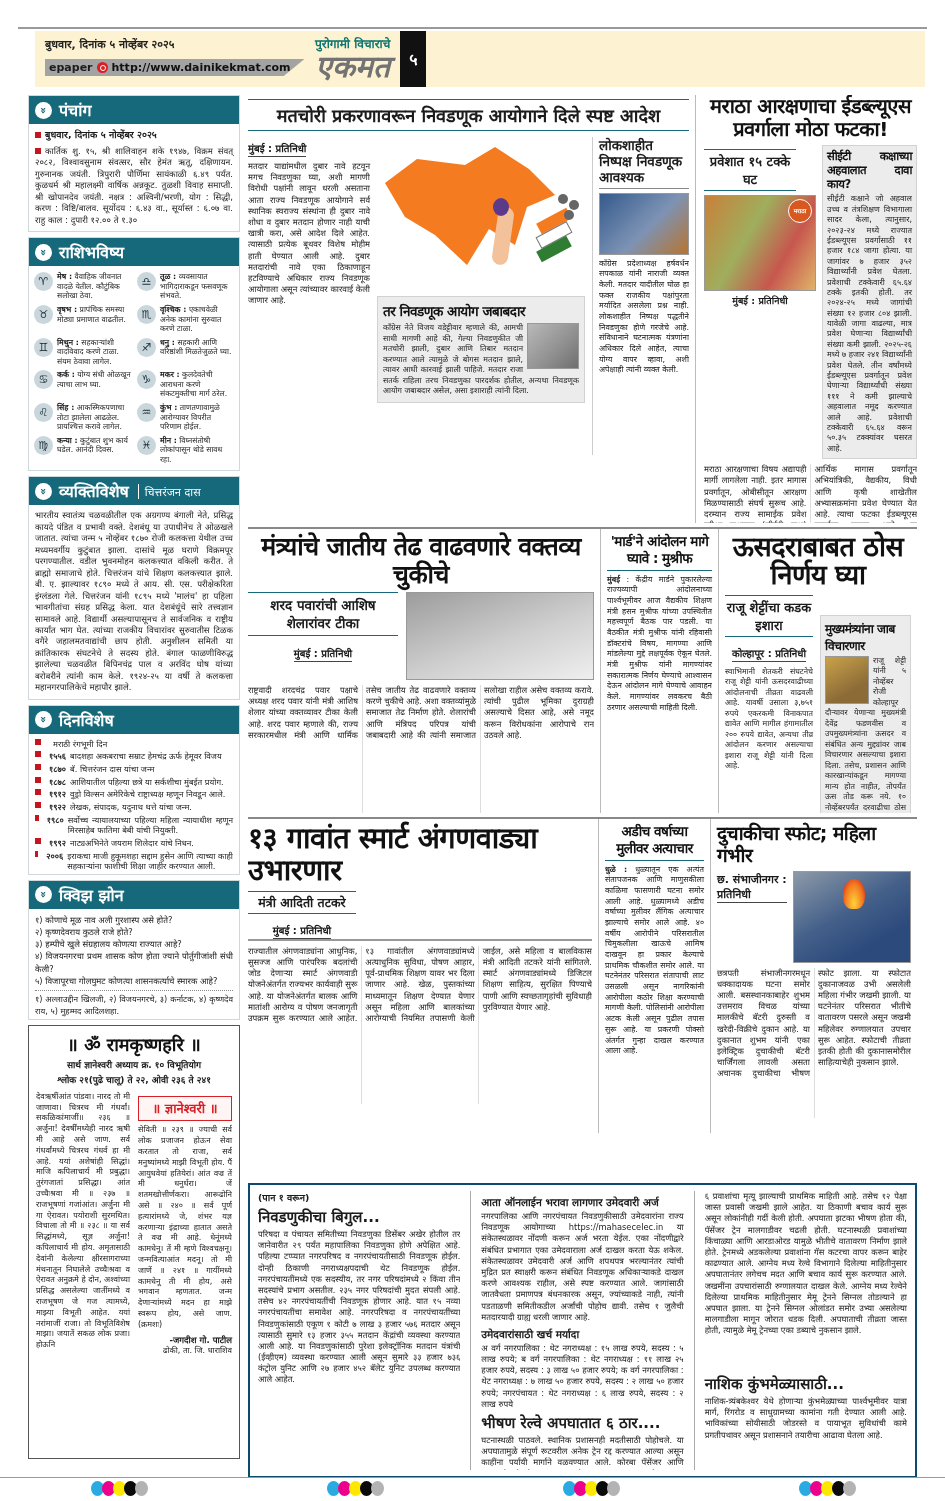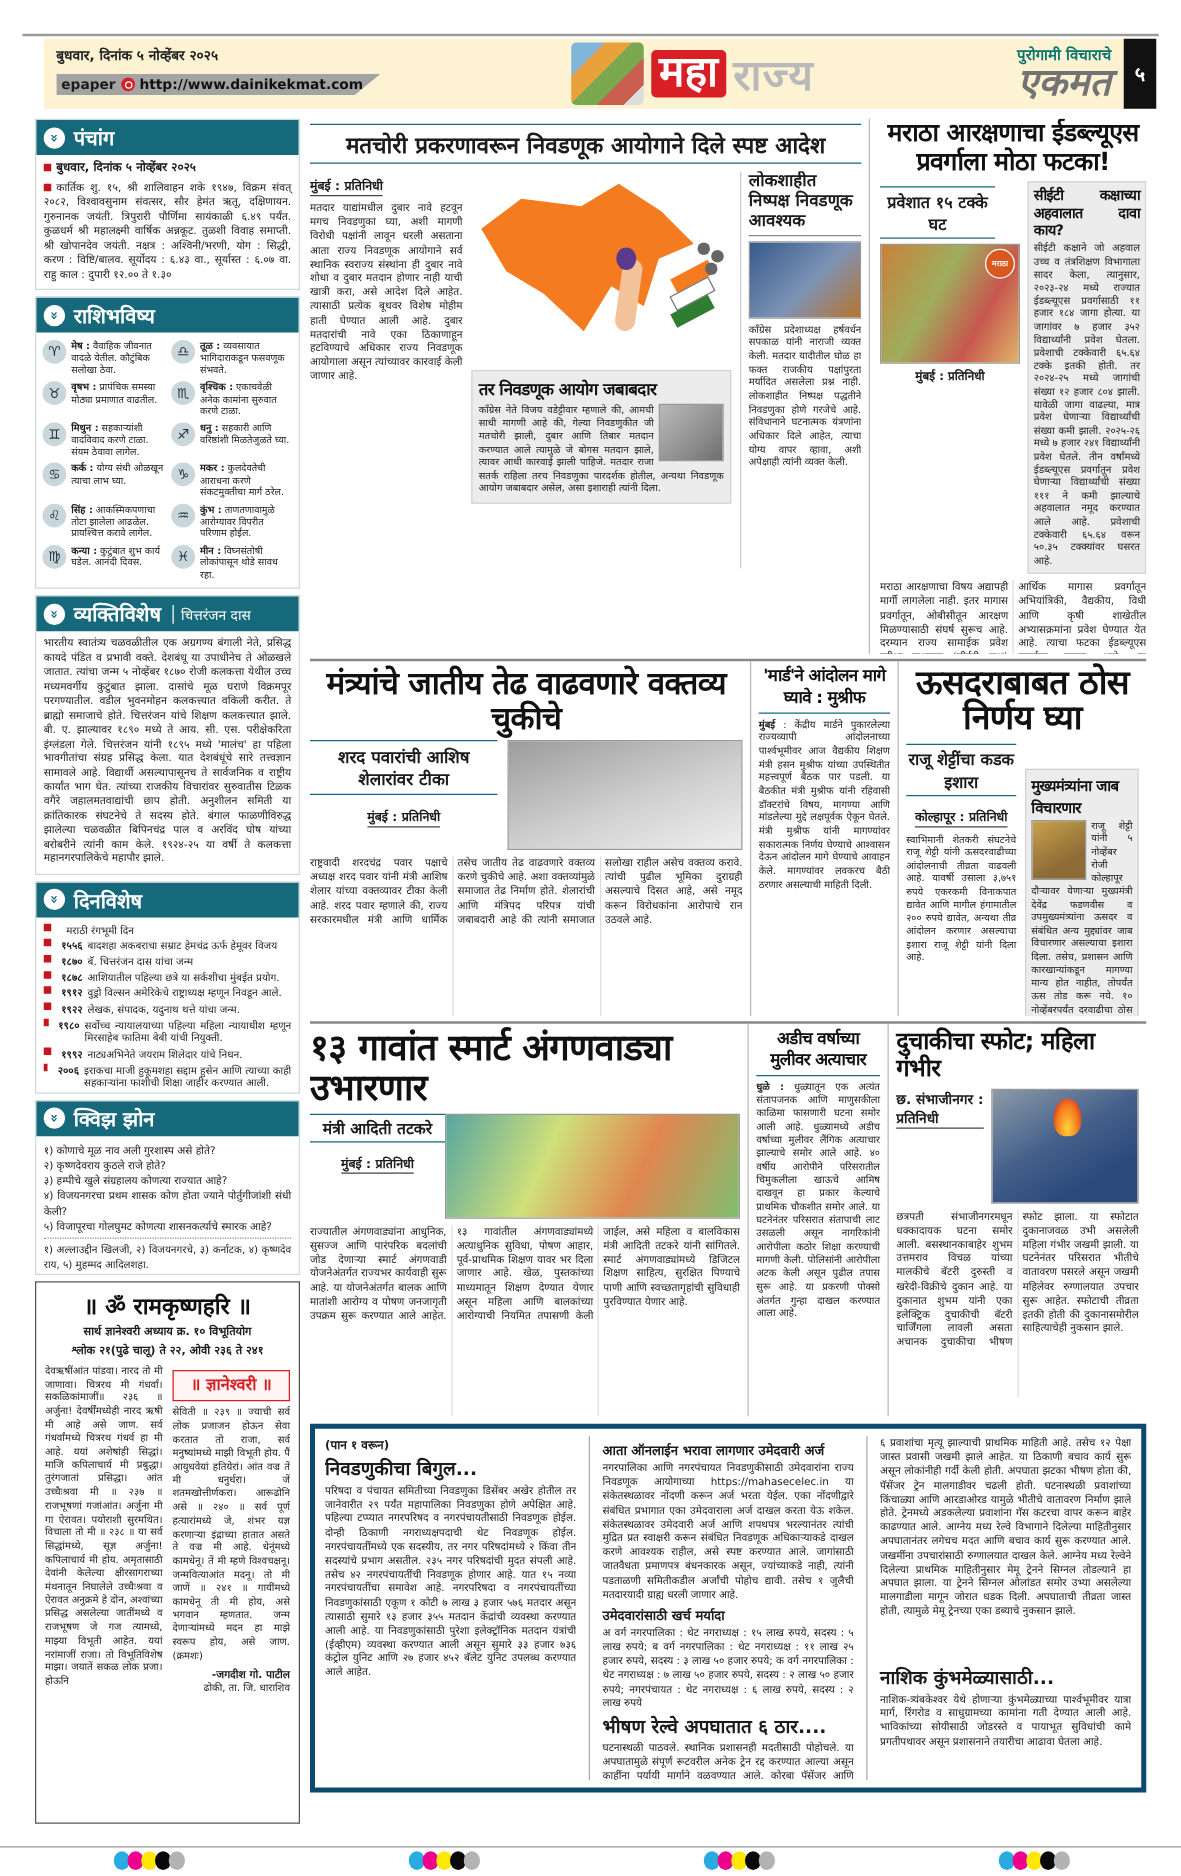--- a/index.html
+++ b/index.html
@@ -105,38 +105,38 @@
   .cane-hl { font-size:27px; text-align:center; line-height:1.05; }
   .cane-row { display:flex; gap:7px; margin-top:5px; }
   .cane-left { width:88px; text-align:center; }
   .cane-sub { font-size:13px; font-weight:bold; border-top:1px solid #15697b; border-bottom:1px solid #15697b; padding:2px 0; }
   .cane-box { flex:1; background:#ececec; border:1px solid #d2d2d2; padding:4px;margin-top:20px; }
   .cane-box h4 { font-size:12px; margin-bottom:2px; }
   .shetti { float:left; width:44px; height:48px; margin:0 4px 2px 0; background:linear-gradient(150deg,#caa24a,#8c6b37 70%); border:1px solid #999; }
 
   .angan { width:350px; }
   .angan-hl { font-size:29px; text-align:left; line-height:1.1; }
-  .a-row { display:flex; gap:0; margin-top:4px; }
+  .a-row { display:flex; gap:0; margin-top:4px;flex-direction:column; }
   .a-left { width:108px; text-align:center; }
   .a-sub { font-size:12.5px; font-weight:bold; border-top:1px solid #15697b; border-bottom:1px solid #15697b; padding:2px 0; }
   .a-photo { flex:1; height:84px; background:linear-gradient(115deg,#57a6a0,#cfe07a 35%,#e0864f 65%,#7fbf6e); border:1px solid #999; }
   .a-body { margin-top:5px; column-count:3; column-gap:8px; column-rule:1px solid #ddd; height:158px; overflow:hidden; }
 
   .dhule { width:112px; }
   .dhule-hl { font-size:13.5px; text-align:center; line-height:1.25; border-bottom:1px solid #15697b; padding-bottom:3px; }
 
   .scoot { flex:1; }
   .scoot-hl { font-size:19px; text-align:left; line-height:1.15; }
   .s-row { display:flex; gap:6px; margin-top:4px; }
   .s-left { width:70px; }
   .s-photo { flex:1; height:92px; background:linear-gradient(150deg,#8d9aa8,#44608a 45%,#2c4a7c 75%); border:1px solid #999; position:relative; }
   .flame { position:absolute; left:42%; top:8%; width:22px; height:30px; background:radial-gradient(ellipse at 50% 80%,#ffd23a,#f47b20 55%,#d8341f 85%); border-radius:50% 50% 40% 40%; }
   .s-body { margin-top:5px; column-count:2; column-gap:8px; column-rule:1px solid #ddd; height:150px; overflow:hidden; }
 
-  .bottombox { position:absolute; left:0; top:1044px; width:669px; height:295px; border:4px solid #0c4a6e; padding:6px 8px; display:flex; gap:10px; }
+  .bottombox { position:absolute; left:0; top:1088px; width:669px; height:295px; border:2px solid #0c4a6e; padding:6px 8px; display:flex; gap:10px; }
   .bb-col { flex:1; overflow:hidden; }
   .bb-col + .bb-col { border-left:1px solid #aaa; padding-left:10px; }
   .bb-tag { font-size:9.5px; font-weight:bold; }
   .bb-hl { font-size:15px; font-weight:bold; margin:2px 0 3px; }
   .bb-sub { font-size:10.5px; font-weight:bold; margin:4px 0 2px; }
 
   
   .dots { position:absolute; left:0; right:0; bottom:8px; height:16px; display:flex; justify-content:space-around; align-items:center; border-top:1.5px solid #9a9a9a; padding-top:6px; }
   .dotgroup { display:flex; }
   .dot { width:13px; height:15px; border-radius:50%; margin-right:-2px; }
@@ -149,25 +149,20 @@
   <div class="toprule"></div>
 
   <header class="masthead">
     <div class="mh-left">
       <div class="date-line">बुधवार, दिनांक ५ नोव्हेंबर २०२५</div>
       <div class="epaper-tab">
         <span>epaper</span>
         <span class="ep-icon"></span>
         <a href="#" class="url">http://www.dainikekmat.com</a>
       </div>
-    </div>
-    <div class="mh-center">
-      <div class="collage"></div>
-      <span class="mh-red">महा</span>
-      <span class="mh-gray">राज्य</span>
     </div>
     <div class="mh-right">
       <div class="brandbox">
         <div class="tagline">पुरोगामी विचाराचे</div>
         <div class="brand">एकमत</div>
       </div>
       <div class="pageno">५</div>
     </div>
   </header>
 

